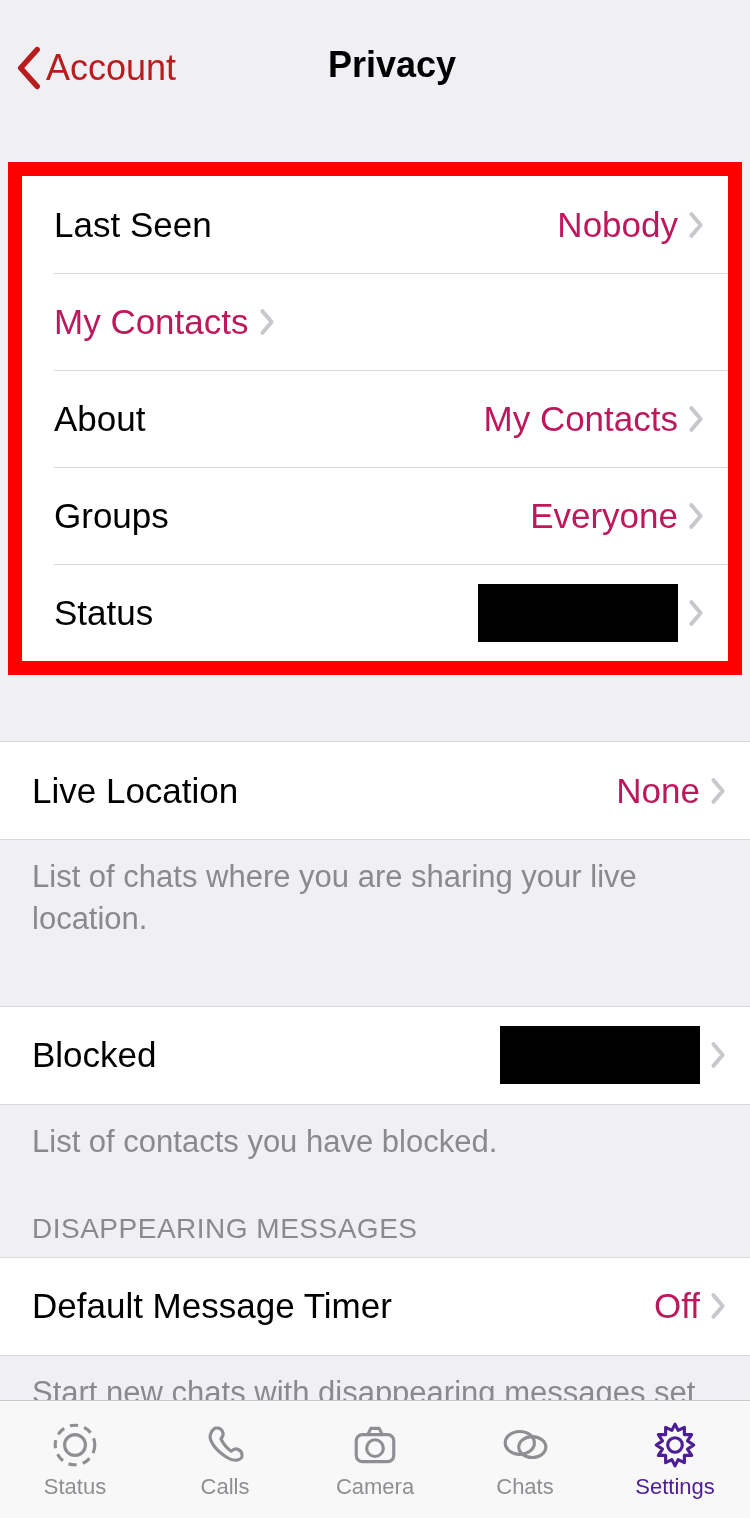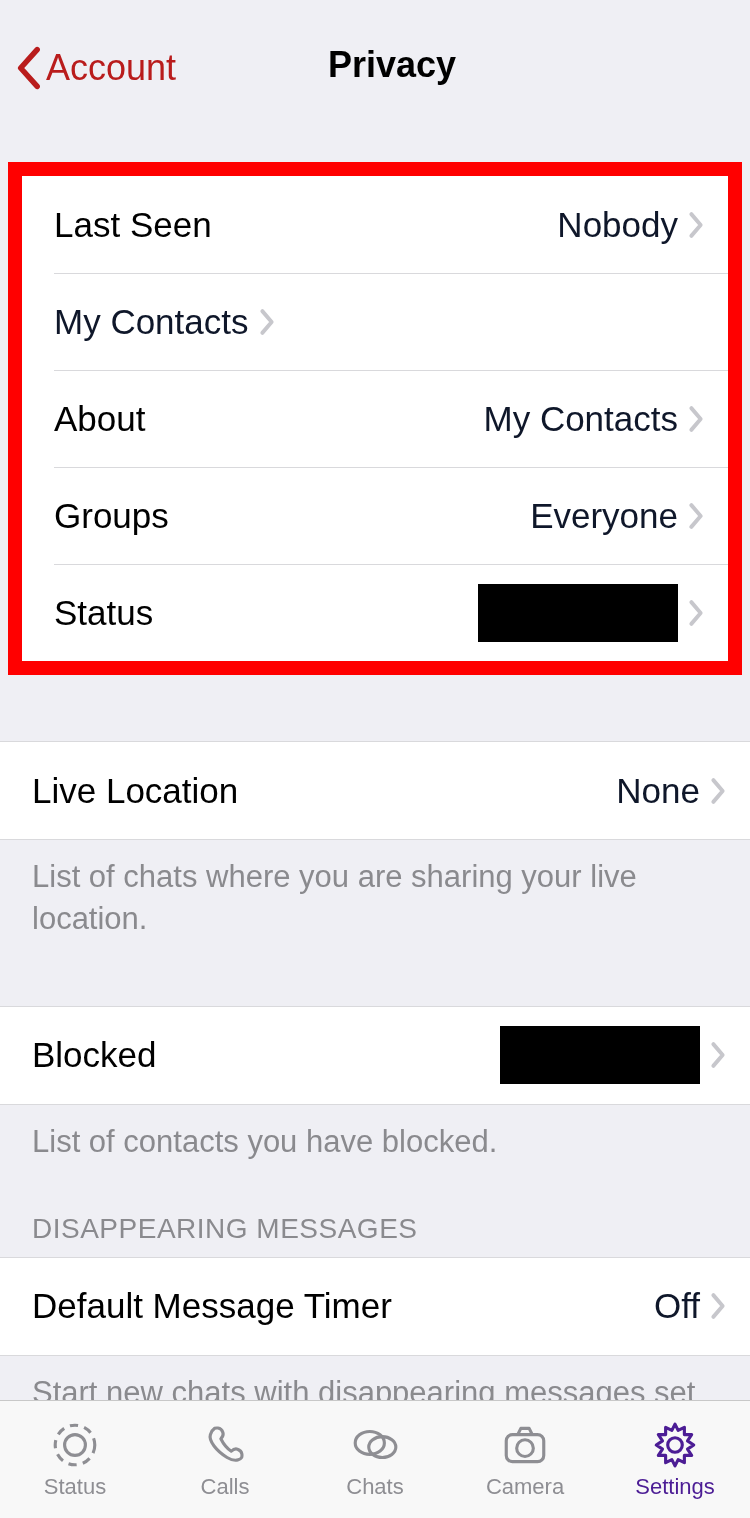--- a/index.html
+++ b/index.html
@@ -54,21 +54,21 @@
       position: relative;
     }
     .row + .row::before {
       content: "";
       position: absolute;
       left: 32px; right: 0; top: 0;
       height: 1px;
       background: #d9d9dc;
     }
     .row-label { font-size: 35px; color: #000; flex: 1; }
-    .row-value { font-size: 35px; color: #0f172a; margin-right: 10px; }
+    .row-value { font-size: 35px; color: #be185d; margin-right: 10px; }
     .chevron { color: #c7c7cc; }
     .chevron svg { width: 16px; height: 28px; display: block; }
     .redacted { width: 200px; height: 58px; background: #000; margin-right: 10px; }
 
     .spacer { height: 66px; }
 
     .footer {
       padding: 16px 44px 0 32px;
       font-size: 31px;
       color: #8a8a8e;
@@ -221,33 +221,33 @@
     <span class="tab-label">Status</span>
   </div>
   <div class="tab">
     <svg viewBox="0 0 48 48">
         <path d="M14 8 C14 8 20 6 22 12 C23 15 20 18 20 18 C20 18 24 26 30 30 C30 30 33 27 36 28 C42 30 40 36 40 36 C40 36 36 42 26 36 C16 30 8 20 10 14 C11 10 14 8 14 8 Z" fill="none" stroke="currentColor" stroke-width="3" stroke-linejoin="round"></path>
       </svg>
     <span class="tab-label">Calls</span>
   </div>
   <div class="tab">
     <svg viewBox="0 0 48 48">
-        <ellipse cx="19" cy="22" rx="14" ry="11" fill="none" stroke="currentColor" stroke-width="3"></ellipse>
-        <ellipse cx="31" cy="26" rx="13" ry="10" fill="none" stroke="currentColor" stroke-width="3"></ellipse>
-      </svg>
-    <span class="tab-label">Chats</span>
-  </div>
-  <div class="tab">
-    <svg viewBox="0 0 48 48">
         <rect x="6" y="14" width="36" height="26" rx="6" fill="none" stroke="currentColor" stroke-width="3"></rect>
         <path d="M17 14 L20 8 L28 8 L31 14" fill="none" stroke="currentColor" stroke-width="3" stroke-linejoin="round"></path>
         <circle cx="24" cy="27" r="8" fill="none" stroke="currentColor" stroke-width="3"></circle>
       </svg>
     <span class="tab-label">Camera</span>
   </div>
+  <div class="tab">
+    <svg viewBox="0 0 48 48">
+        <ellipse cx="19" cy="22" rx="14" ry="11" fill="none" stroke="currentColor" stroke-width="3"></ellipse>
+        <ellipse cx="31" cy="26" rx="13" ry="10" fill="none" stroke="currentColor" stroke-width="3"></ellipse>
+      </svg>
+    <span class="tab-label">Chats</span>
+  </div>
   <div class="tab active">
     <svg viewBox="0 0 48 48">
         <circle cx="24" cy="24" r="7" fill="none" stroke="currentColor" stroke-width="3"></circle>
         <path d="M24 4 L27 10 L33 7 L33 14 L40 14 L36 20 L42 24 L36 28 L40 34 L33 34 L33 41 L27 38 L24 44 L21 38 L15 41 L15 34 L8 34 L12 28 L6 24 L12 20 L8 14 L15 14 L15 7 L21 10 Z" fill="none" stroke="currentColor" stroke-width="3" stroke-linejoin="round"></path>
       </svg>
     <span class="tab-label">Settings</span>
   </div>
 </div>
 
 </body></html>

